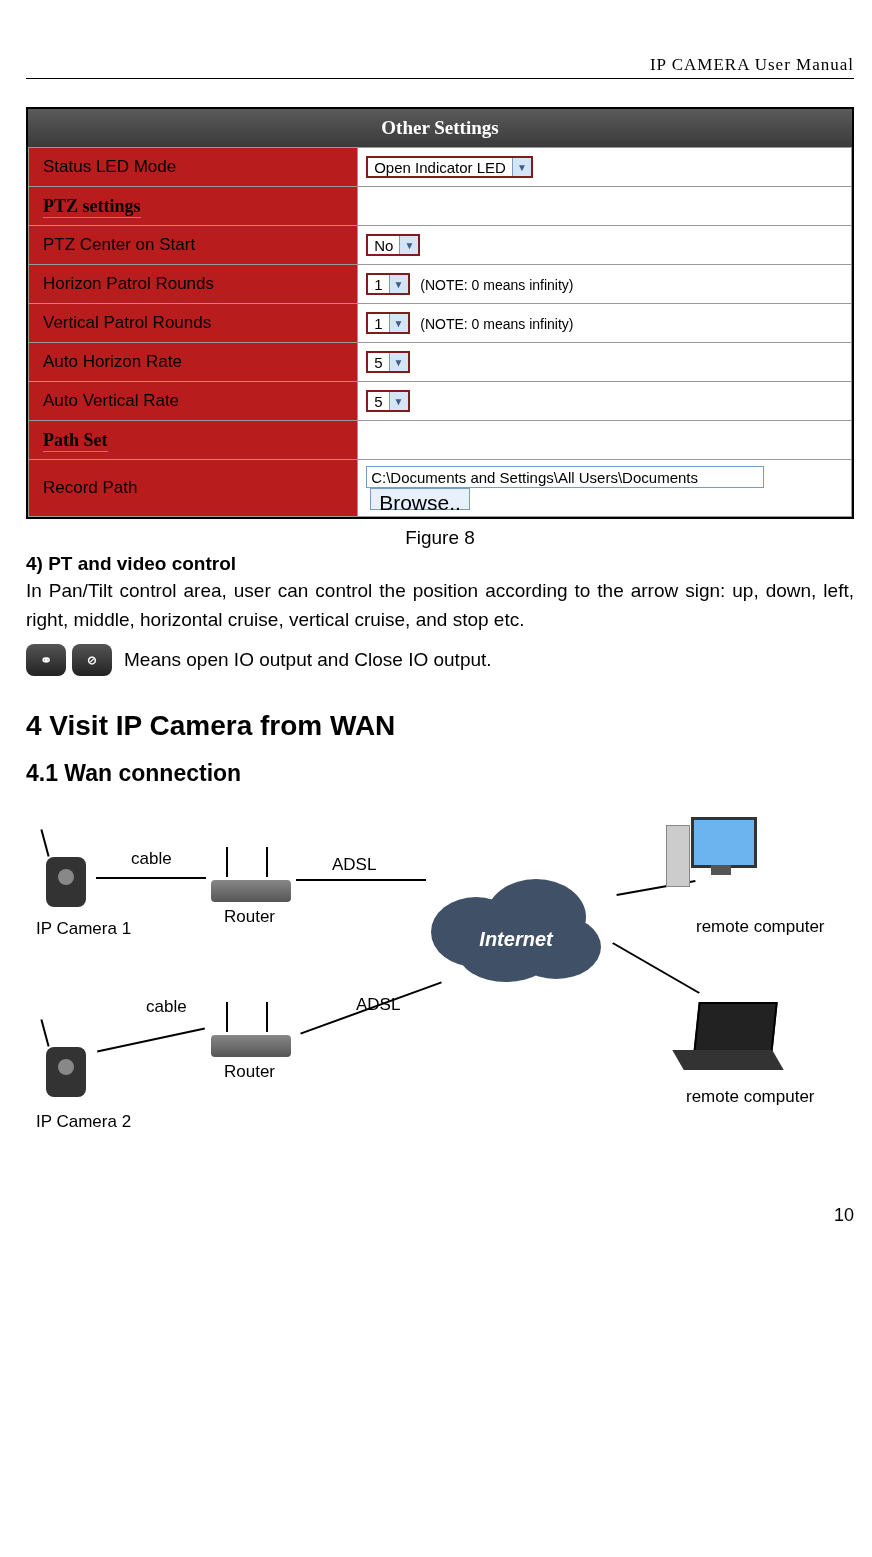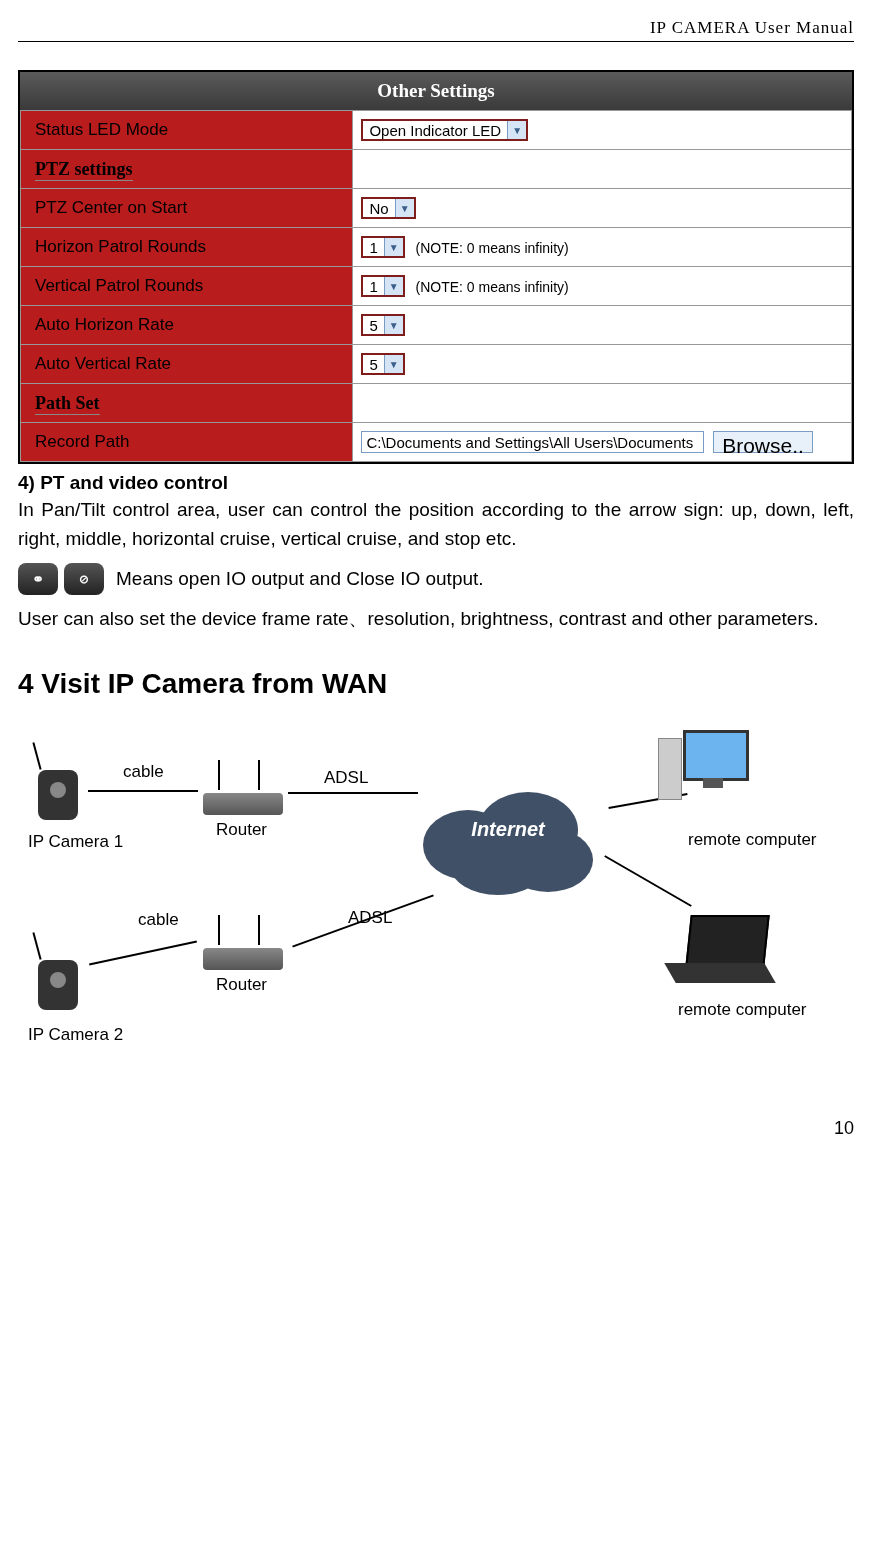--- a/index.html
+++ b/index.html
@@ -3,22 +3,23 @@
   <meta charset="utf-8">
   <style>
     body {
       margin: 0;
       padding: 0;
       font-family: Arial, sans-serif;
       background: #fff;
       width: 872px;
     }
     .page {
-      padding: 18px 18px 30px 18px;
+      padding: 18px 18px 30px 26px;
       box-sizing: border-box;
+      margin-top: 37px;
     }
     .header {
       text-align: right;
       font-family: 'Times New Roman', serif;
       font-size: 17px;
       padding-bottom: 3px;
       border-bottom: 1.5px solid #000;
       margin-bottom: 28px;
       letter-spacing: 1px;
     }
@@ -88,21 +89,21 @@
     .note {
       font-size: 14px;
       margin-left: 6px;
     }
     .textinput {
       display: inline-block;
       border: 1px solid #7a9bc4;
       background: #fff;
       font-size: 15px;
       padding: 2px 4px;
-      width: 343px;
+      width: 398px;
       box-sizing: border-box;
       height: 22px;
       vertical-align: middle;
     }
     .browse-btn {
       display: inline-block;
       border: 1px solid #7a9bc4;
       background: #e8f0fa;
       padding: 2px 8px;
       font-size: 21px;
@@ -224,21 +225,21 @@
       top: 0;
     }
     .cloud {
       position: absolute;
       width: 200px;
       height: 130px;
     }
     .cloud svg { width: 100%; height: 100%; }
     .cloud .ctext {
       position: absolute;
-      top: 43px;
+      top: 66px;
       width: 100%;
       text-align: center;
       color: #fff;
       font-size: 20px;
       font-weight: bold;
       font-style: italic;
     }
     .pc-icon {
       position: absolute;
       width: 80px;
@@ -384,33 +385,34 @@
         <td class="label">Record Path</td>
         <td class="value">
           <span class="textinput">C:\Documents and Settings\All Users\Documents</span>
           <span class="browse-btn">Browse..</span>
         </td>
       </tr>
     </tbody>
       </table>
   </div>
 
+  <div class="caption">Figure 8</div>
 
   <div class="bold-line">4)  PT and video control</div>
   <div class="body-text">In Pan/Tilt control area, user can control the position according to the arrow sign: up, down, left, right, middle, horizontal cruise, vertical cruise, and stop etc.</div>
 
   <div class="io-row">
     <div class="io-btn">⚭</div>
     <div class="io-btn">⊘</div>
     <span class="io-text">Means open IO output and Close IO output.</span>
   </div>
 
-  <div class="body-text">User can also set the device frame rate、resolution, brightness, contrast and other parameters.</div>
 
   <h2>4  Visit IP Camera from WAN</h2>
+  <h3>4.1  Wan connection</h3>
 
   <div class="diagram">
 
     <div class="camera-icon" style="top:30px;left:0;">
       <div class="ant"></div>
         <div class="body"></div>
         <div class="lens"></div>
     </div>
     <div class="dlabel" style="top:112px;left:0;">IP Camera 1</div>
     <div class="dlabel" style="top:42px;left:95px;">cable</div>

